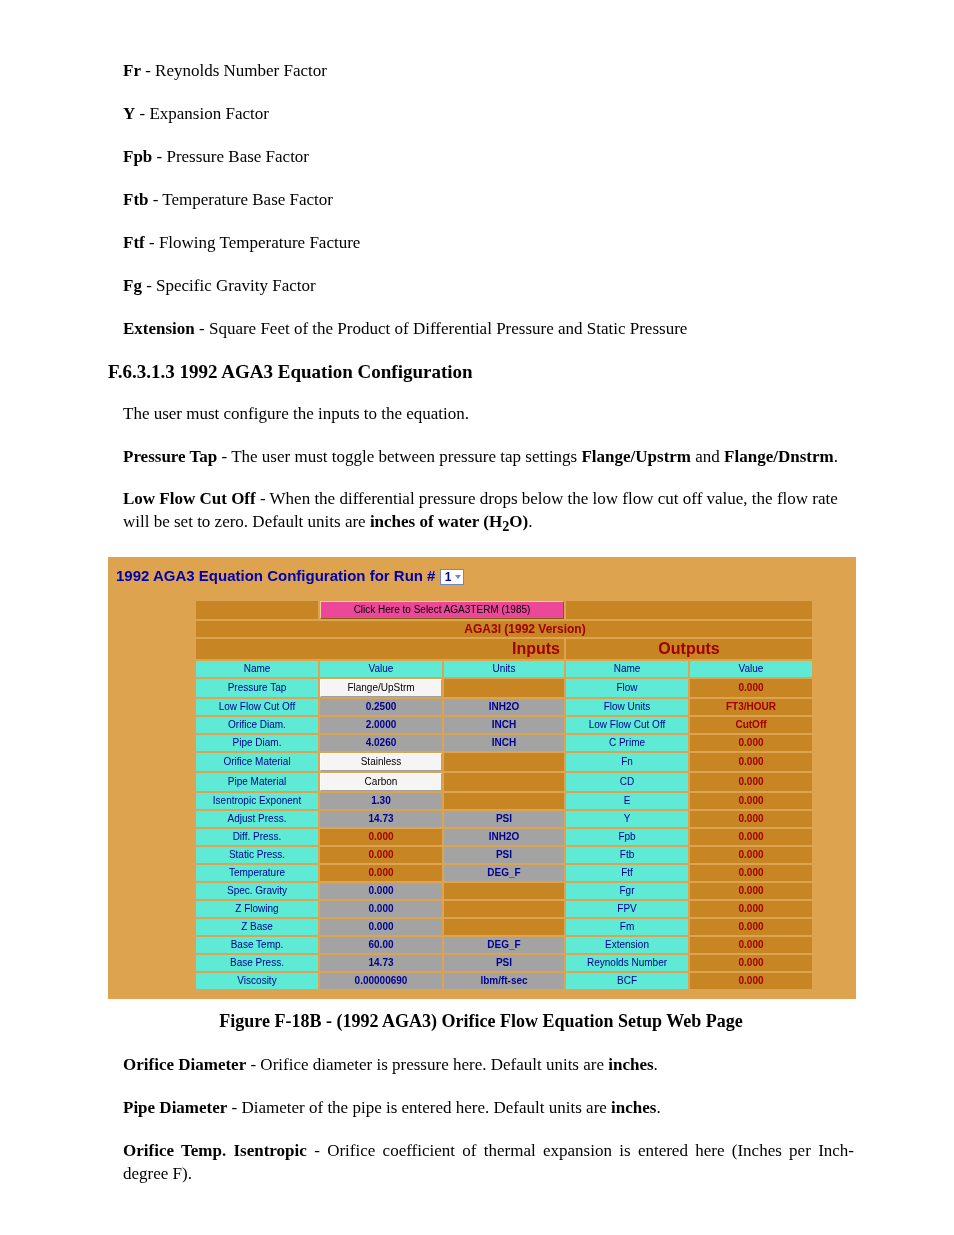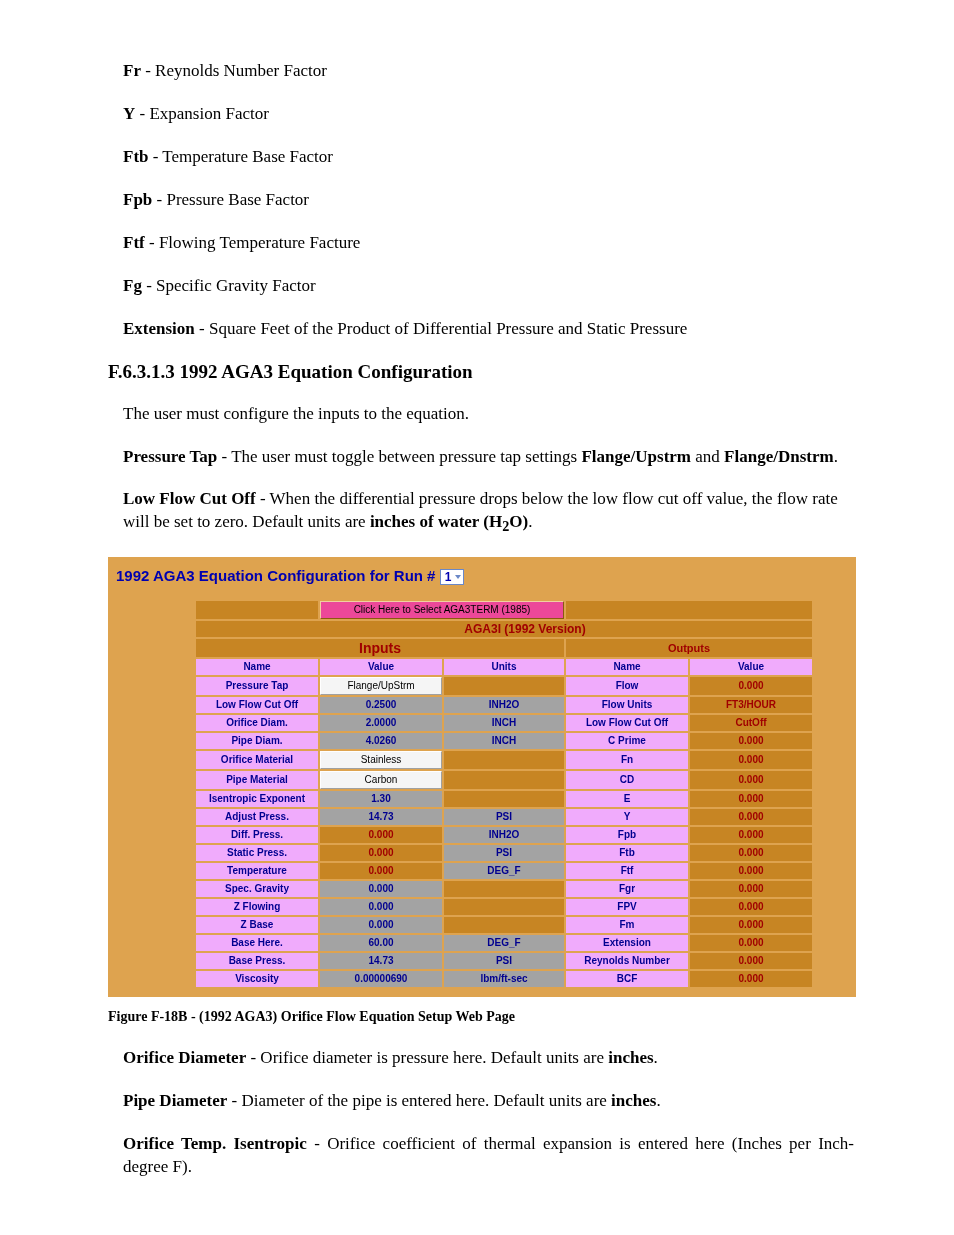--- a/index.html
+++ b/index.html
@@ -23,23 +23,23 @@
     line-height: 1.35;
     margin: 0 0 20px 15px;
   }
   .para.justify { text-align: justify; }
   .heading {
     font-size: 19px;
     font-weight: bold;
     margin: 0 0 20px 0;
   }
   .fig-caption {
-    font-size: 14px;
-    font-weight: bold;
-    text-align: left;
+    font-size: 18px;
+    font-weight: bold;
+    text-align: center;
     margin: 12px 0 22px 0;
   }
 
   
   .panel {
     width: 748px;
     margin: 0 auto 10px auto;
     background: #dea34f;
     padding: 8px 4px 8px 4px;
     box-sizing: border-box;
@@ -101,23 +101,23 @@
     background: #c78523;
     color: #a00000;
     font-weight: bold;
   }
   .hdr-section {
     background: #c78523;
     color: #a00000;
     font-weight: bold;
   }
   .cell-label {
-    background: #f0abfc;
+    background: #5eead4;
     color: #000090;
-    font-weight: bold;
+    font-weight: normal;
   }
   .cell-val-edit {
     background: #f5f5f5;
     color: #000;
     border-top: 1px solid #fff;
     border-left: 1px solid #fff;
     border-right: 1px solid #a0a0a0;
     border-bottom: 1px solid #a0a0a0;
   }
   .cell-val-blue {
@@ -140,22 +140,22 @@
   .col-ov{ width: 122px; }
 </style>
 </head>
 <body>
 
 <div class="page">
 
   <div id="defs-container">
       <p class="para"><b>Fr</b><span> - Reynolds Number Factor</span></p>
       <p class="para"><b>Y</b><span> - Expansion Factor</span></p>
+      <p class="para"><b>Fpb</b><span> - Pressure Base Factor</span></p>
       <p class="para"><b>Ftb</b><span> - Temperature Base Factor</span></p>
-      <p class="para"><b>Fpb</b><span> - Pressure Base Factor</span></p>
       <p class="para"><b>Ftf</b><span> - Flowing Temperature Facture</span></p>
       <p class="para"><b>Fg</b><span> - Specific Gravity Factor</span></p>
       <p class="para"><b>Extension</b><span> - Square Feet of the Product of Differential Pressure and Static Pressure</span></p>
     </div>
 
   <p class="heading">F.6.3.1.3   1992 AGA3 Equation Configuration</p>
 
   <p class="para">The user must configure the inputs to the equation.</p>
 
   <p class="para">
@@ -182,22 +182,22 @@
         <tbody id="cfg-body">
             <tr>
               <td class="cell-empty"></td>
               <td colspan="2" class="hdr-btn">Click Here to Select AGA3TERM (1985)</td>
               <td class="cell-empty" colspan="2"></td>
             </tr>
             <tr>
               <td colspan="5" class="hdr-dark" style="font-size:12px;padding-left:46px;">AGA3I (1992 Version)</td>
             </tr>
             <tr>
-              <td colspan="3" class="hdr-section" style="font-size:14px;">Inputs</td>
-              <td colspan="2" class="hdr-section" style="font-size:11px;">Outputs</td>
+              <td colspan="3" class="hdr-section" style="font-size:16px;text-align:right;">Inputs</td>
+              <td colspan="2" class="hdr-section" style="font-size:16px;">Outputs</td>
             </tr>
             <tr>
               <th class="cell-label">Name</th>
               <th class="cell-label">Value</th>
               <th class="cell-label">Units</th>
               <th class="cell-label">Name</th>
               <th class="cell-label">Value</th>
             </tr>
             <tr>
               <td class="cell-label">Pressure Tap</td>
@@ -291,21 +291,21 @@
               <td class="cell-val-red">0.000</td>
             </tr>
             <tr>
               <td class="cell-label">Z Base</td>
               <td class="cell-val-blue">0.000</td>
               <td class="cell-empty"></td>
               <td class="cell-label">Fm</td>
               <td class="cell-val-red">0.000</td>
             </tr>
             <tr>
-              <td class="cell-label">Base Here.</td>
+              <td class="cell-label">Base Temp.</td>
               <td class="cell-val-blue">60.00</td>
               <td class="cell-val-blue">DEG_F</td>
               <td class="cell-label">Extension</td>
               <td class="cell-val-red">0.000</td>
             </tr>
             <tr>
               <td class="cell-label">Base Press.</td>
               <td class="cell-val-blue">14.73</td>
               <td class="cell-val-blue">PSI</td>
               <td class="cell-label">Reynolds Number</td>

